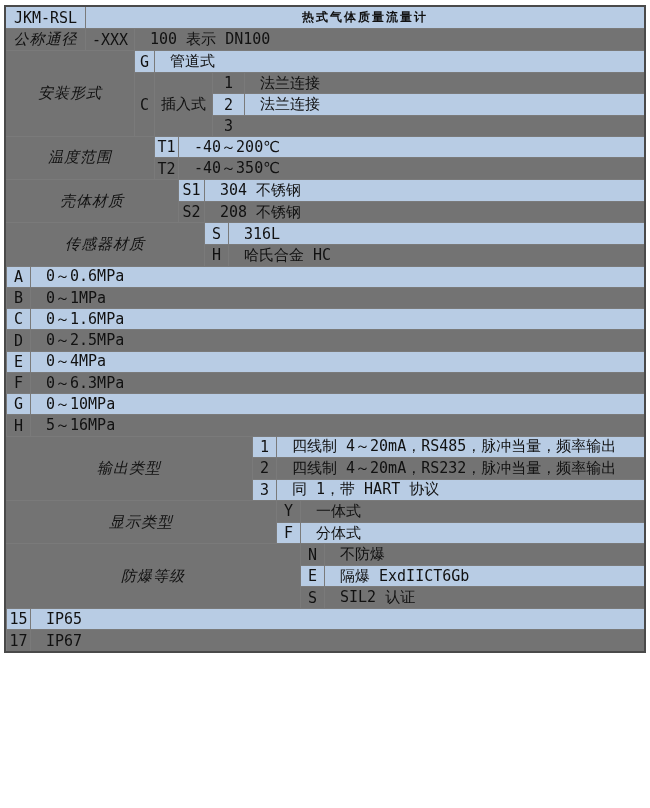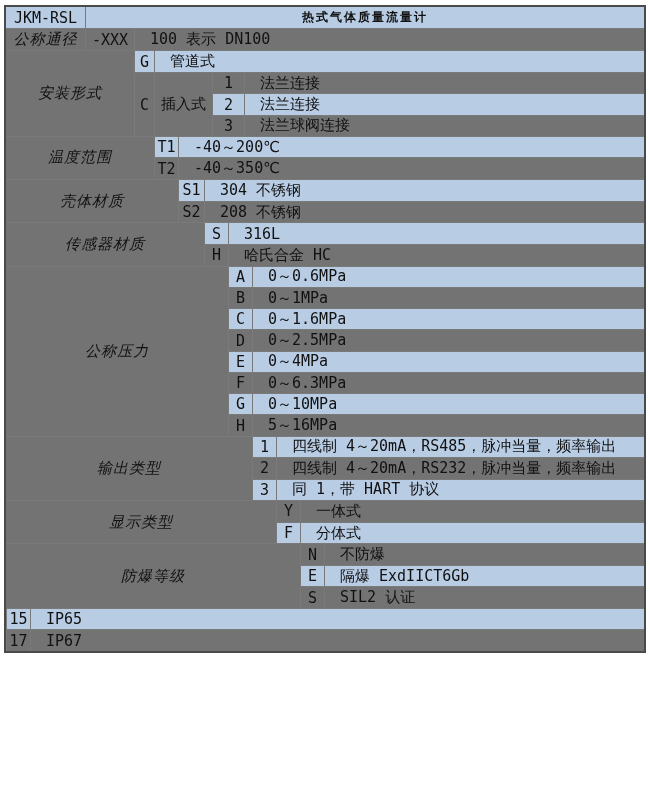--- a/index.html
+++ b/index.html
@@ -66,21 +66,20 @@
           <div class="row">
             <div class="cell cw32 center bl">1</div>
             <div class="cell desc bl">法兰连接</div>
           </div>
           <div class="row blue">
             <div class="cell cw32 center bl">2</div>
             <div class="cell desc bl">法兰连接</div>
           </div>
           <div class="row">
             <div class="cell cw32 center bl">3</div>
-            <div class="cell desc bl">法兰球阀连接</div>
           </div>
         </div>
       </div>
     </div>
   </div>
 
   <div class="section rows2">
     <div class="cell label lw148">温度范围</div>
     <div class="rowscol">
       <div class="row blue">
@@ -116,21 +115,20 @@
         <div class="cell desc bl">316L</div>
       </div>
       <div class="row">
         <div class="cell cw24 center bl">H</div>
         <div class="cell desc bl">哈氏合金 HC</div>
       </div>
     </div>
   </div>
 
   <div class="section rows8">
-    <div class="cell label lw222">公称压力</div>
     <div class="rowscol">
       <div class="row blue">
         <div class="cell cw24 center bl">A</div>
         <div class="cell desc bl">0～0.6MPa</div>
       </div>
       <div class="row">
         <div class="cell cw24 center bl">B</div>
         <div class="cell desc bl">0～1MPa</div>
       </div>
       <div class="row blue">

